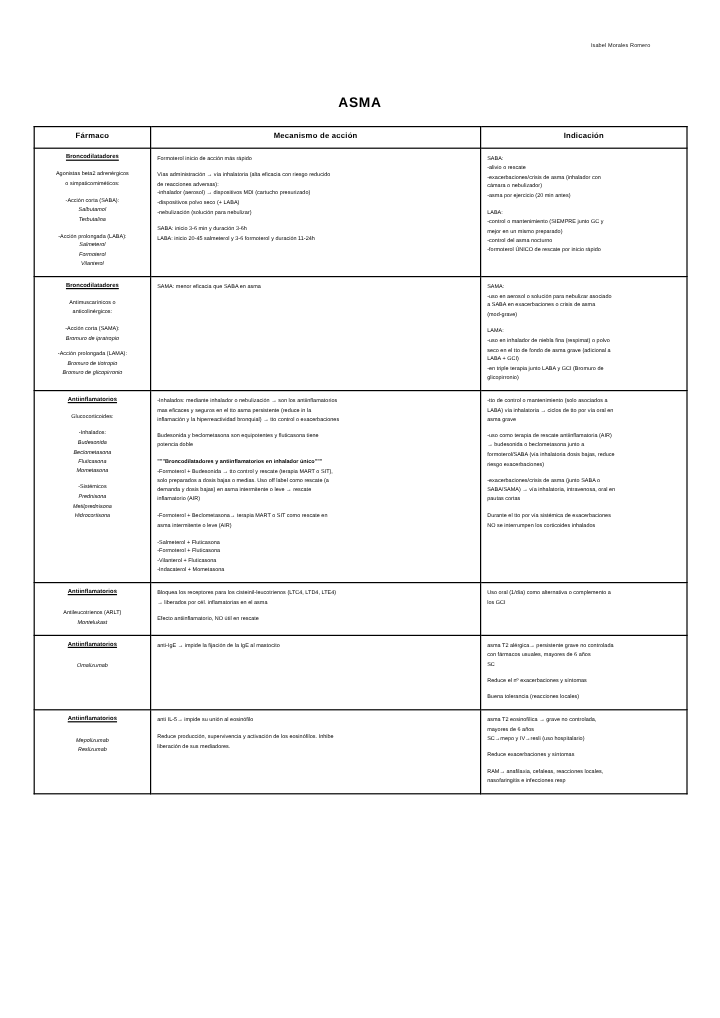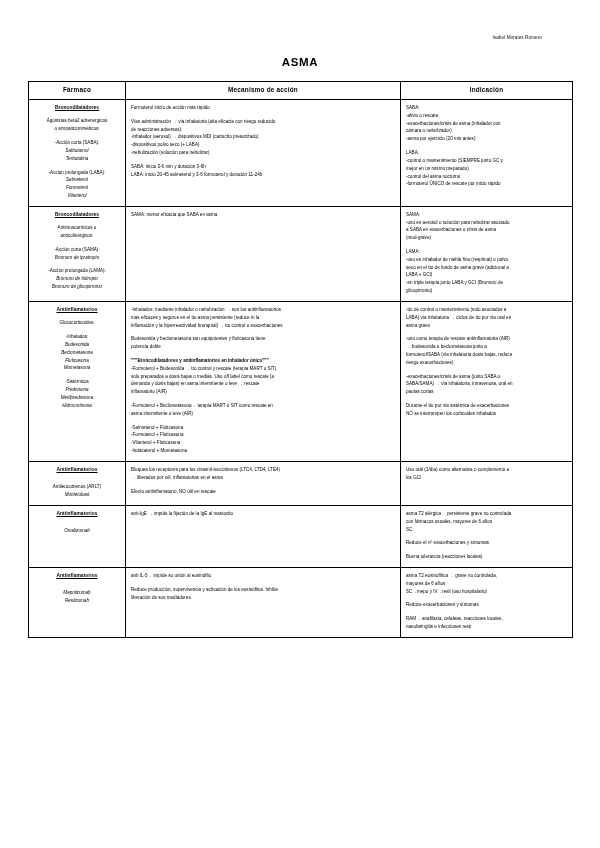--- a/index.html
+++ b/index.html
@@ -27,21 +27,21 @@
     letter-spacing: 0.1px;
     padding-top: 35px;
     padding-right: 30px;
     color: #111;
   }
   .doc-title {
     text-align: center;
     font-weight: bold;
     font-size: 11.5px;
     letter-spacing: 0.6px;
-    margin-top: 16px;
+    margin-top: 40px;
     margin-bottom: 13px;
   }
   table.drug-table {
     width: 544px;
     border-collapse: collapse;
     table-layout: fixed;
     border: 1.1px solid #000;
   }
   table.drug-table td, table.drug-table th {
     border: 0.9px solid #000;

